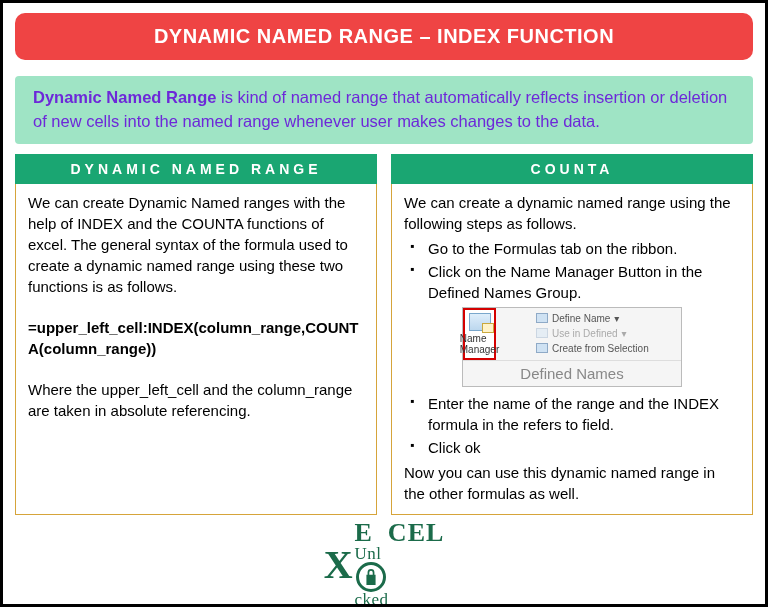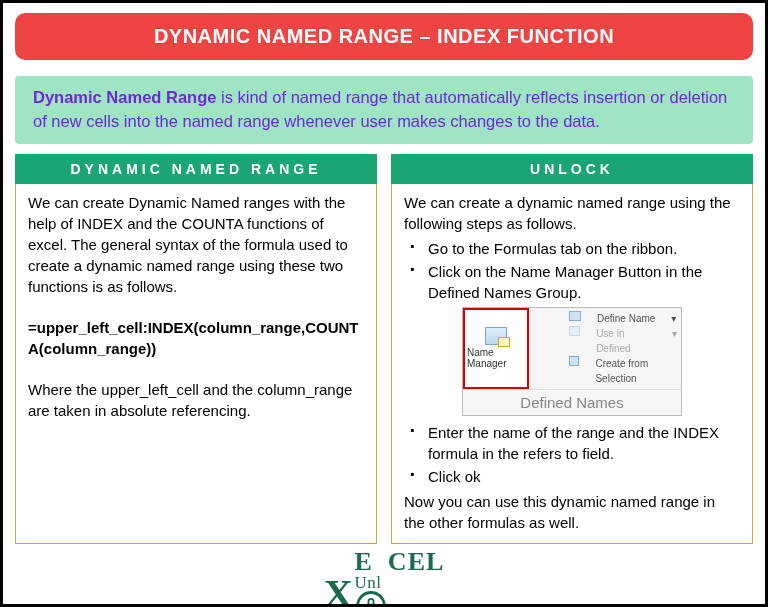--- a/index.html
+++ b/index.html
@@ -72,39 +72,39 @@
     font-size: 10px;
     color: #555;
     background: #f5f5f5;
   }
   .ribbon-top { display: flex; }
   .nm-btn {
     border: 2px solid #d40000;
     display: flex;
     flex-direction: column;
     align-items: center;
-    justify-content: center;
-    width: 66px;
+    justify-content: space-between;
+    width: 33px;
     padding: 3px 2px;
     background: #fff;
     color: #333;
     line-height: 1.1;
   }
   .nm-btn .ico {
     width: 22px; height: 18px; margin-bottom: 2px;
     background: linear-gradient(#dfeefb,#bcd7ee);
     border: 1px solid #7aa7cc;
     position: relative;
   }
   .nm-btn .ico::after {
     content: ""; position: absolute; right: -4px; bottom: -3px;
     width: 10px; height: 8px; background: #fff3c9; border: 1px solid #c9a83e;
   }
   .ribbon-right { flex: 1; padding: 3px 4px; line-height: 1.5; }
-  .ribbon-right .row { display: flex; gap: 16px; padding-left: 36px; }
+  .ribbon-right .row { display: flex; align-items: center; gap: 4px; padding-left: 36px; }
   .ribbon-right .row.dim { color: #aaa; }
   .mini-ico { width: 12px; height: 10px; background: #cfe2f3; border: 1px solid #8faac7; display:inline-block; }
   .ribbon-label {
     text-align: center; font-size: 15px; color: #888; border-top: 1px solid #ddd; padding: 2px 0;
   }
   .footer {
     display: flex;
     align-items: center;
     justify-content: center;
     gap: 18px;
@@ -146,21 +146,21 @@
   <div class="col">
     <div class="col-header">DYNAMIC NAMED RANGE</div>
     <div class="col-body">
       <div>We can create Dynamic Named ranges with the help of INDEX and the COUNTA functions of excel. The general syntax of the formula used to create a dynamic named range using these two functions is as follows.</div>
       <div class="formula">=upper_left_cell:INDEX(column_range,COUNTA(column_range))</div>
       <div>Where the upper_left_cell and the column_range are taken in absolute referencing.</div>
     </div>
   </div>
 
   <div class="col">
-    <div class="col-header">UNLOCK</div>
+    <div class="col-header">COUNTA</div>
     <div class="col-body">
       <div>We can create a dynamic named range using the following steps as follows.</div>
       <ul class="sq">
         <li>Go to the Formulas tab on the ribbon.</li>
         <li>Click on the Name Manager Button in the Defined Names Group.</li>
       </ul>
 
       <div class="ribbon-snip">
         <div class="ribbon-top">
           <div class="nm-btn">

